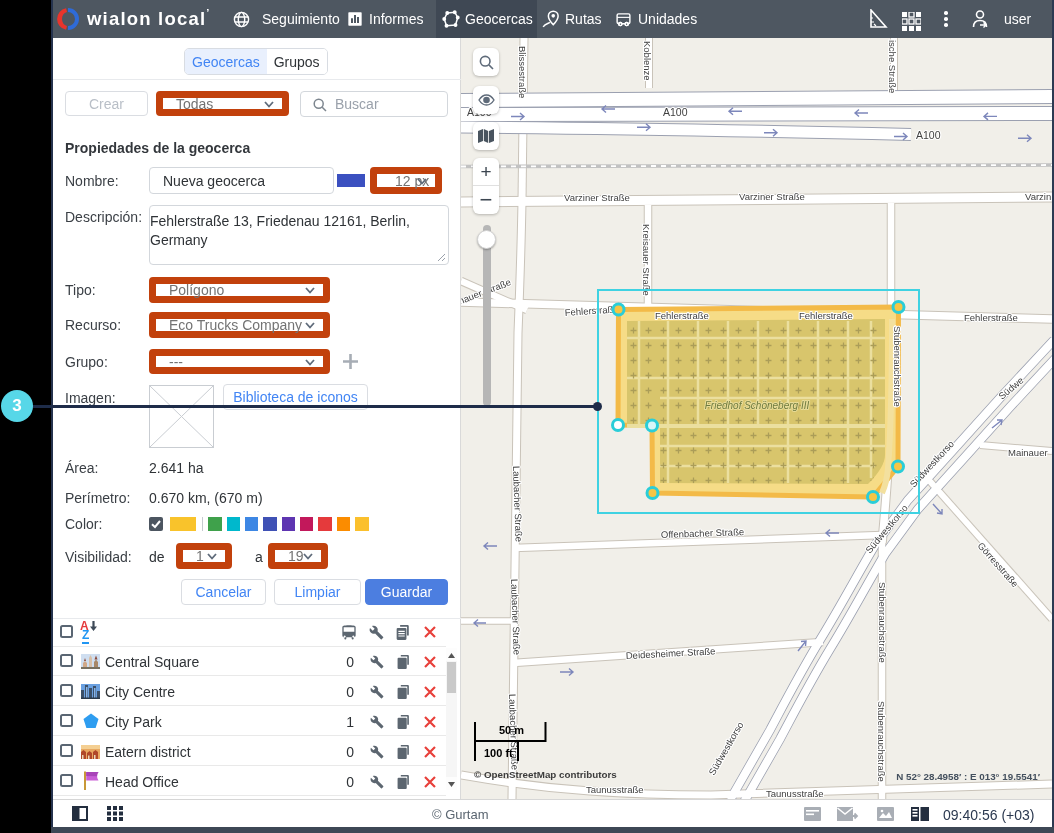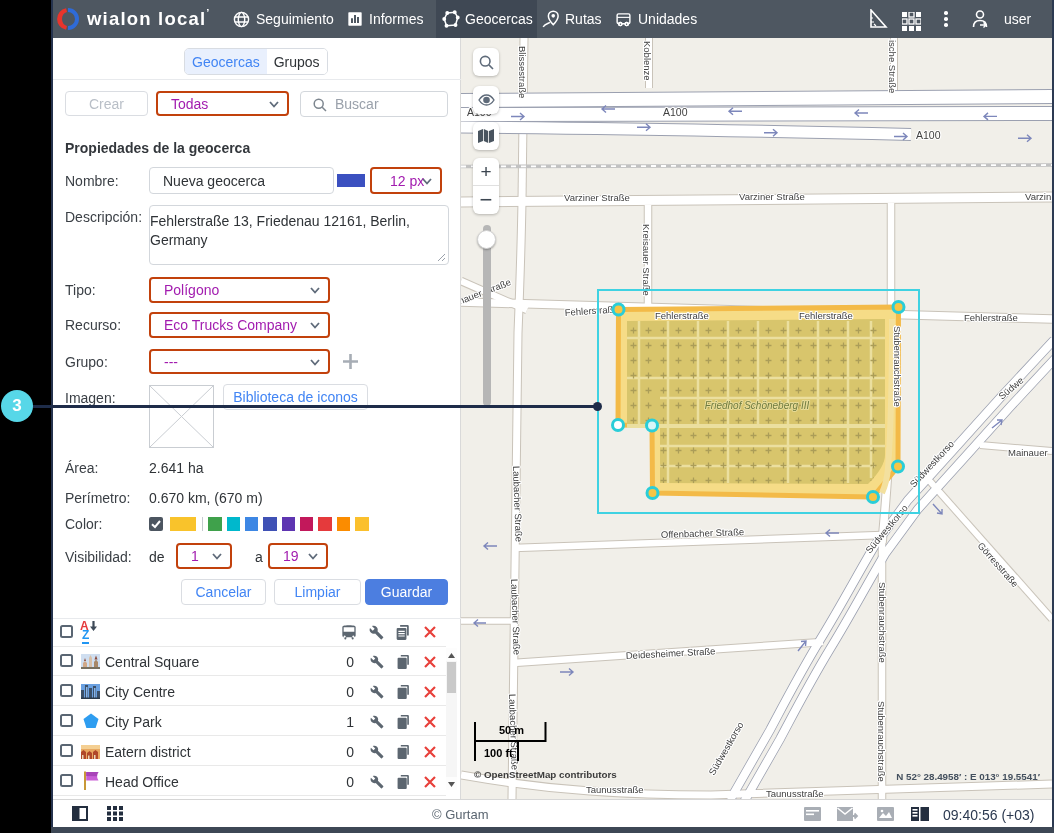--- a/index.html
+++ b/index.html
@@ -22,21 +22,21 @@
 
 
 #panel { left:53px; top:38px; width:408px; height:761px; background:#fff; z-index:10; border-right:1px solid #d9d9d9; }
 .tabwrap { position:absolute; left:131px; top:10px; height:27px; display:flex; border:1px solid #d8dce2; border-radius:5px; overflow:hidden; }
 .tab { height:100%; display:flex; align-items:center; padding:0 7px; font-size:14px; }
 .tab.on { background:#e9f0fd; color:#4285f4; }
 .tab.off { background:#fff; color:#2f3337; }
 .hsep { position:absolute; left:0; width:408px; height:1px; background:#e8eaed; }
 .btn { position:absolute; border:1px solid #dadde2; border-radius:4px; background:#fff; font-size:14px; display:flex; align-items:center; justify-content:center; }
 .inp { position:absolute; border:1px solid #d3d7dc; border-radius:4px; background:#fff; font-size:14px; color:#2f3337; display:flex; align-items:center; padding-left:13px; }
-.sel { position:absolute; border:2px solid #c2410c; border-radius:4px; background:#fff; font-size:14px; color:#a21caf; display:flex; align-items:center; padding-left:13px; }
+.sel { position:absolute; border:7px solid #c2410c; border-radius:4px; background:#fff; font-size:14px; color:#737373; display:flex; align-items:center; padding-left:13px; }
 .sel .chev { position:absolute; right:10px; top:50%; margin-top:-3px; width:8px; height:8px; }
 .chev svg { display:block; }
 .flabel { position:absolute; left:12px; font-size:14px; color:#3a3f45; }
 .fval { position:absolute; font-size:14px; color:#2f3337; }
 
 
 .sw { position:absolute; width:13.5px; height:13.5px; }
 
 
 .trow { position:absolute; left:0; width:393px; border-bottom:1px solid #e9e9e9; }
@@ -508,21 +508,21 @@
         <path d="M10,1.2 A11,11 0 0 0 10,22.8 L11,19 A7.4,7.4 0 0 1 11,5 Z" fill="#e8342c"></path>
       </svg>
     </div>
     <div id="logotext">wialon<span style="font-weight:bold;"> local</span><span style="font-size:11px; vertical-align:8px;">ʼ</span></div>
     <div class="mitem" style="left:180px;">
       <svg width="17" height="17" viewBox="0 0 24 24" fill="none" stroke="#fff" stroke-width="2">
           <circle cx="12" cy="12" r="10"></circle>
           <ellipse cx="12" cy="12" rx="4.5" ry="10"></ellipse>
           <path d="M2.5,8.5 H21.5 M2.5,15.5 H21.5"></path>
         </svg>
-      <span style="margin-left:6px;">Seguimiento</span>
+      <span style="margin-left:12px;">Seguimiento</span>
     </div>
     <div class="mitem" style="left:294px;">
       <svg width="16" height="16" viewBox="0 0 24 24" fill="#fff">
           <path d="M3,2 H21 A1,1 0 0 1 22,3 V21 A1,1 0 0 1 21,22 H3 A1,1 0 0 1 2,21 V3 A1,1 0 0 1 3,2 Z M6,11 h3 v7 H6 Z M10.5,6 h3 v12 h-3 Z M15,9 h3 v9 h-3 Z" fill-rule="evenodd"></path>
         </svg>
       <span style="margin-left:6px;">Informes</span>
     </div>
     <div class="mitem active" style="left:383px; width:101px; padding-left:6px;">
       <svg width="18" height="18" viewBox="0 0 24 24" fill="none" stroke="#fff" stroke-width="2">
           <path d="M7,4 L17,3 L21,10 L18,20 L6,21 L3,12 Z"></path>

